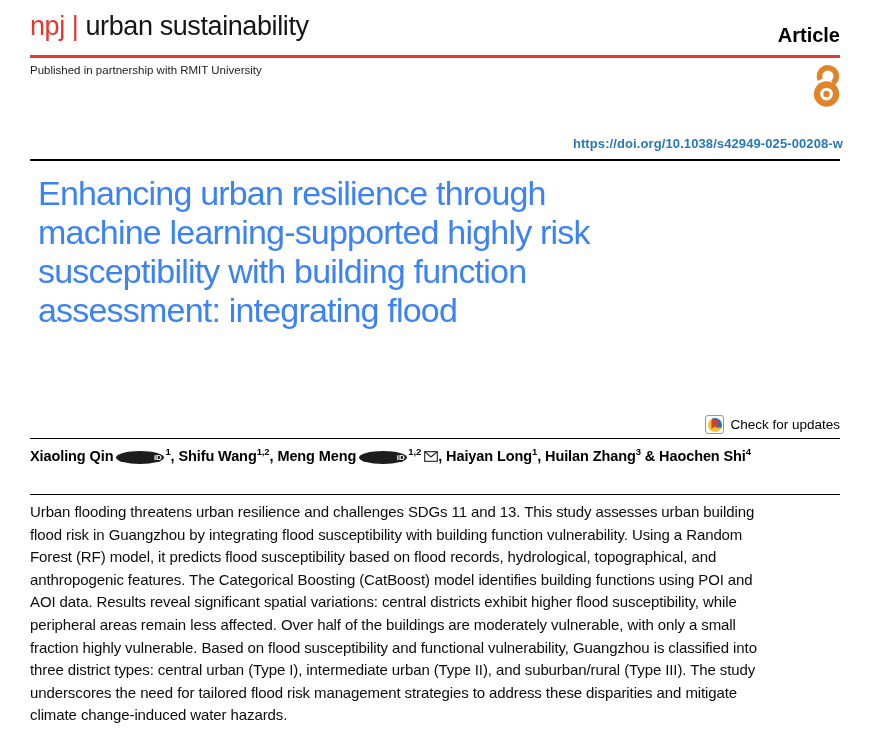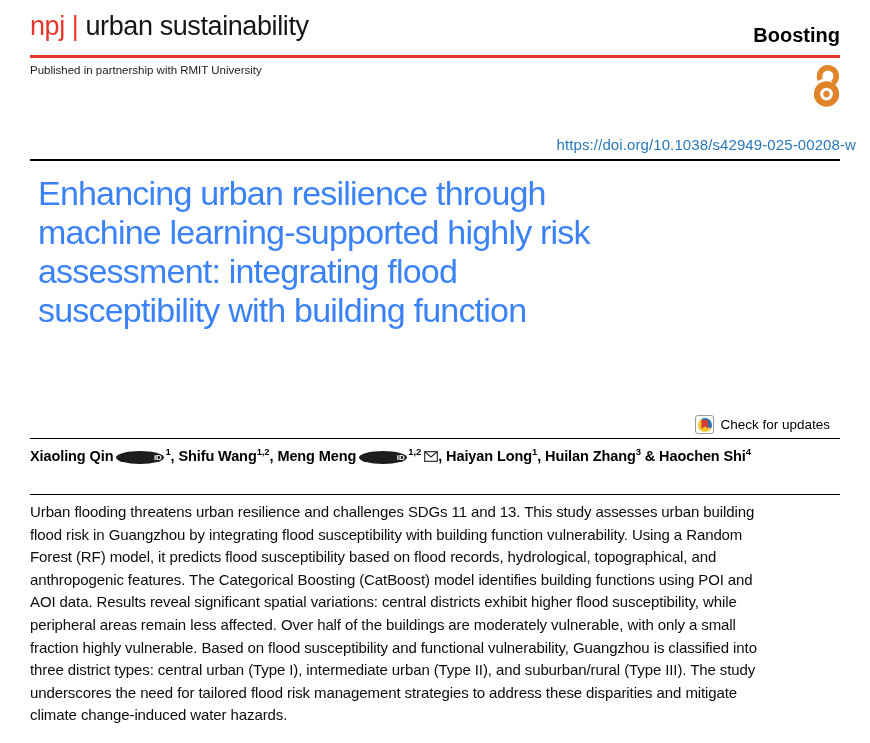--- a/index.html
+++ b/index.html
@@ -19,33 +19,33 @@
   .logo{position:absolute;left:30px;top:11px;font-size:27px;letter-spacing:-0.4px;white-space:nowrap;}
   .logo .npj{color:var(--red);}
   .logo .bar{color:var(--red);margin:0 7px;font-weight:300;}
   .logo .jname{color:#161616;}
   .article-type{position:absolute;right:30px;top:24px;font-size:20px;font-weight:bold;color:#000;}
   .red-rule{position:absolute;left:30px;right:30px;top:55px;height:3px;background:var(--red);}
   .partnership{position:absolute;left:30px;top:64px;font-size:11.5px;color:#1c1c1c;}
   .oa-icon{position:absolute;right:26px;top:64px;width:34px;height:45px;}
 
   
-  .doi{position:absolute;right:14px;top:136px;font-size:15px;color:var(--blue);text-decoration:none;letter-spacing:0.1px;}
+  .doi{position:absolute;right:27px;top:136px;font-size:13px;color:var(--blue);text-decoration:none;letter-spacing:0.1px;font-weight:bold;}
   .black-rule{position:absolute;left:30px;right:30px;top:159px;height:2px;background:#000;}
   .thin-rule{position:absolute;left:30px;right:30px;height:1px;background:#000;}
   .rule-above-authors{top:438px;}
   .rule-below-authors{top:494px;}
 
   
   .title{position:absolute;left:30px;top:166px;margin:8px;font-size:34px;line-height:39px;
     font-weight:normal;color:#3b82f6;letter-spacing:-0.8px;}
   .title span{display:block;}
 
   
-  .check-updates{position:absolute;right:40px;top:415px;display:flex;align-items:center;gap:6px;
+  .check-updates{position:absolute;right:30px;top:415px;display:flex;align-items:center;gap:6px;
     font-size:13.5px;color:#000;cursor:pointer;}
   .cm-box{width:19px;height:19px;border:1px solid #9a9a9a;border-radius:3px;background:#fff;
     display:flex;align-items:center;justify-content:center;box-sizing:border-box;}
   .cm-circle{width:14px;height:14px;border-radius:50%;position:relative;
     background:conic-gradient(#2a71b2 0 120deg,#f3c433 120deg 330deg,#2a71b2 330deg);}
   .cm-bookmark{position:absolute;left:3.5px;top:2px;width:7px;height:9.5px;background:#d63a32;
     clip-path:polygon(0 0,100% 0,100% 100%,50% 70%,0 100%);}
 
   
   .authors{position:absolute;left:30px;top:446px;font-size:14.5px;font-weight:bold;color:#000;
@@ -62,21 +62,21 @@
 </style>
 </head>
 <body>
 
 <div class="page">
 
   <div class="logo">
     <span class="npj">npj</span><span class="bar">|</span><span class="jname">urban sustainability</span>
   </div>
 
-  <div class="article-type">Boosting</div>
+  <div class="article-type">Article</div>
 
   <div class="red-rule"></div>
 
   <div class="partnership">Published in partnership with RMIT University</div>
 
   <div class="oa-icon">
     <svg width="34" height="45" viewBox="0 0 36 48" aria-hidden="true">
       <path d="M 10.8 16.8 A 9 9 0 1 1 24.2 20.4" fill="none" stroke="#e0832a" stroke-width="6"></path>
       <circle cx="17.5" cy="32" r="13.5" fill="#e0832a"></circle>
       <circle cx="17.5" cy="32" r="6.8" fill="#ffffff"></circle>
@@ -84,22 +84,22 @@
     </svg>
   </div>
 
   <a class="doi" href="#">https://doi.org/10.1038/s42949-025-00208-w</a>
 
   <div class="black-rule"></div>
 
   <h1 class="title">
     <span>Enhancing urban resilience through</span>
     <span>machine learning-supported highly risk</span>
+    <span>susceptibility with building function</span>
     <span>assessment: integrating flood</span>
-    <span>susceptibility with building function</span>
   </h1>
 
   <div class="check-updates">
     <span class="cm-box">
       <span class="cm-circle">
           <span class="cm-bookmark"></span>
         </span>
     </span>
     <span>Check for updates</span>
   </div>

